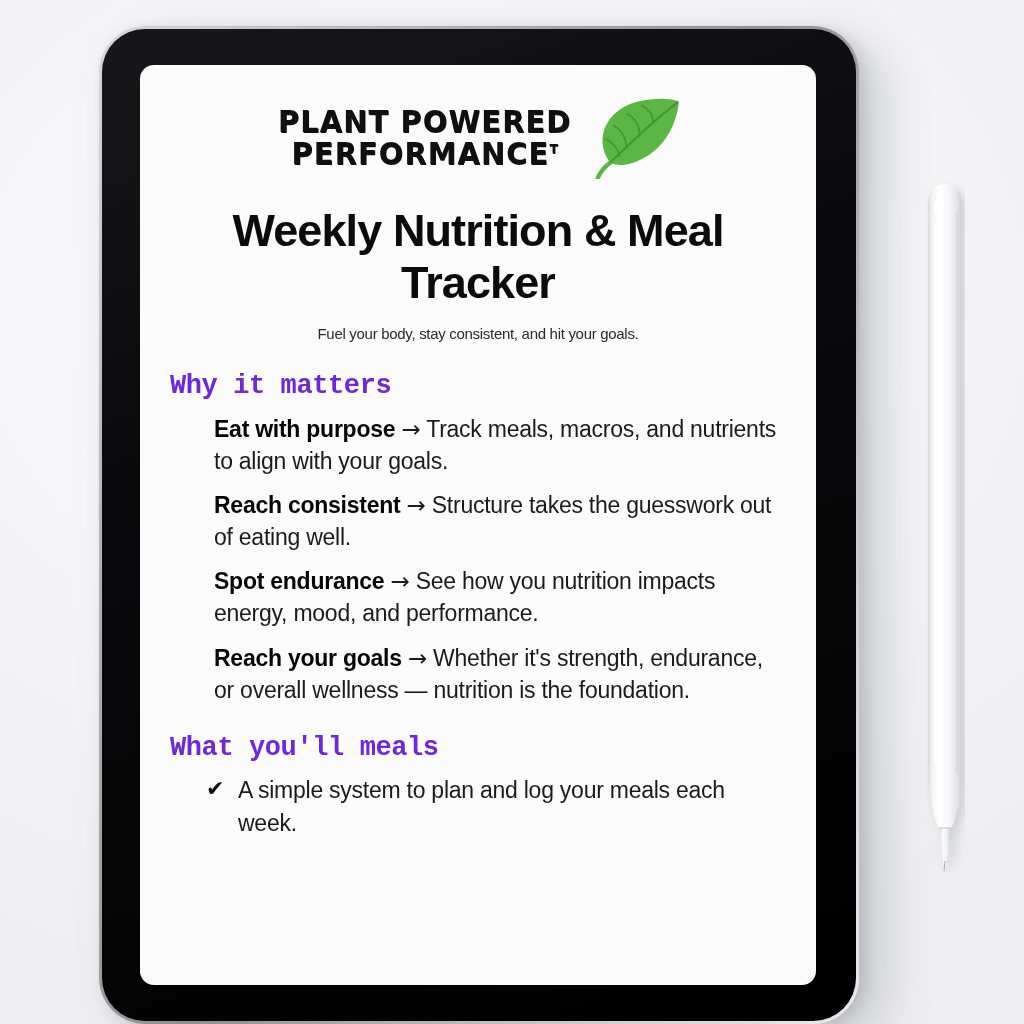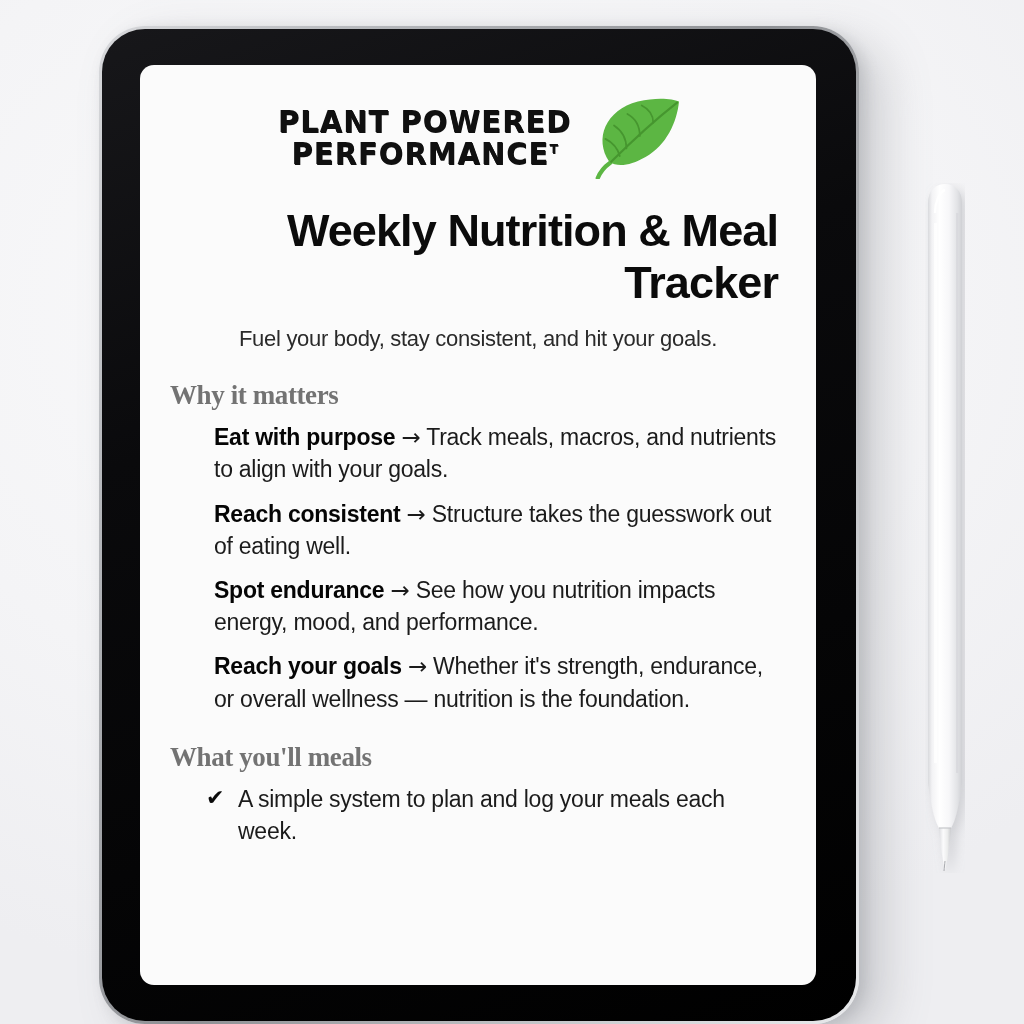--- a/index.html
+++ b/index.html
@@ -106,48 +106,48 @@
     width: 96px;
     height: 86px;
     flex: 0 0 auto;
     margin-left: 2px;
     margin-top: -4px;
   }
 
   
   .doc-title {
     margin: 26px 0 0 0;
-    text-align: right;
+    text-align: center;
     font-family: "Liberation Sans", sans-serif;
     font-weight: bold;
     font-size: 45px;
     line-height: 1.16;
     letter-spacing: -0.9px;
     color: #0b0b0b;
     padding: 0 8px;
   }
   .doc-subtitle {
     margin: 16px 0 0 0;
     text-align: center;
-    font-size: 22px;
+    font-size: 15px;
     line-height: 1.25;
     color: #2a2a2a;
     letter-spacing: -0.3px;
   }
 
   
   .section {
     margin-top: 26px;
   }
   .section-heading {
-    font-family: Liberation Serif, serif;
+    font-family: Liberation Mono, monospace;
     font-weight: bold;
     font-size: 27px;
     line-height: 1.2;
-    color: #737373;
+    color: #6d28d9;
     letter-spacing: -0.4px;
     margin: 0 0 10px 0;
   }
   .bullet-list {
     list-style: none;
     margin: 8px;
     padding: 0 0 0 36px;
   }
   .bullet-item {
     font-size: 23px;

